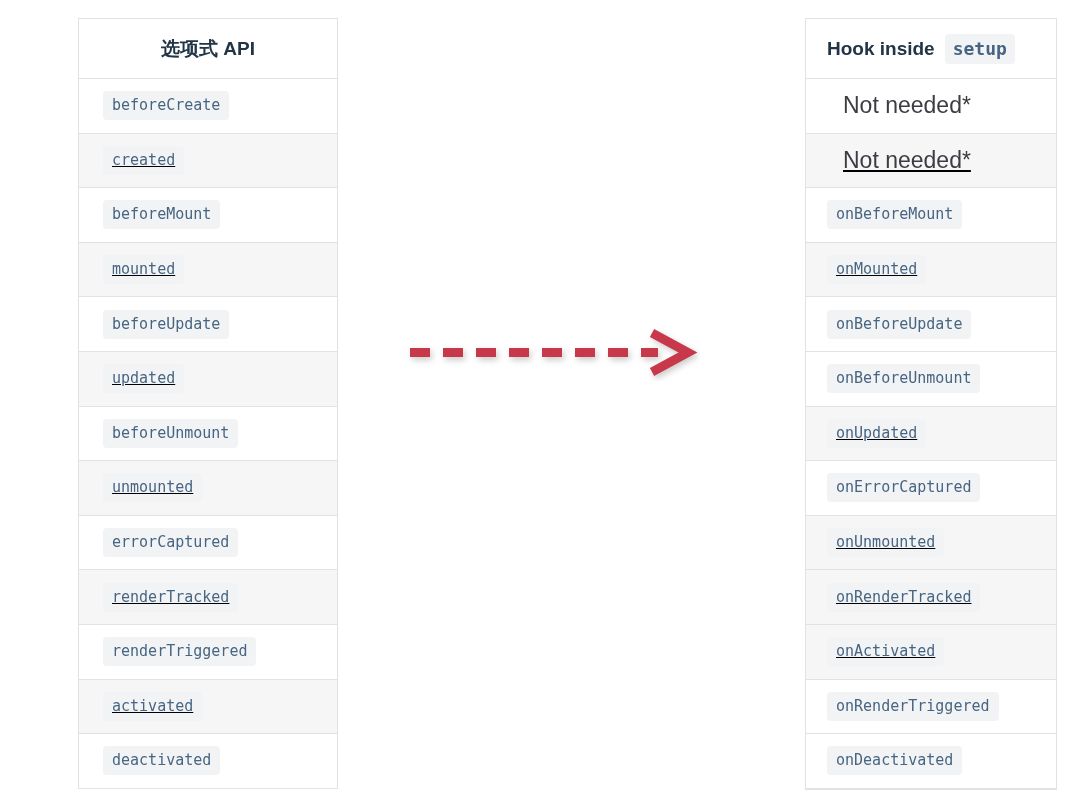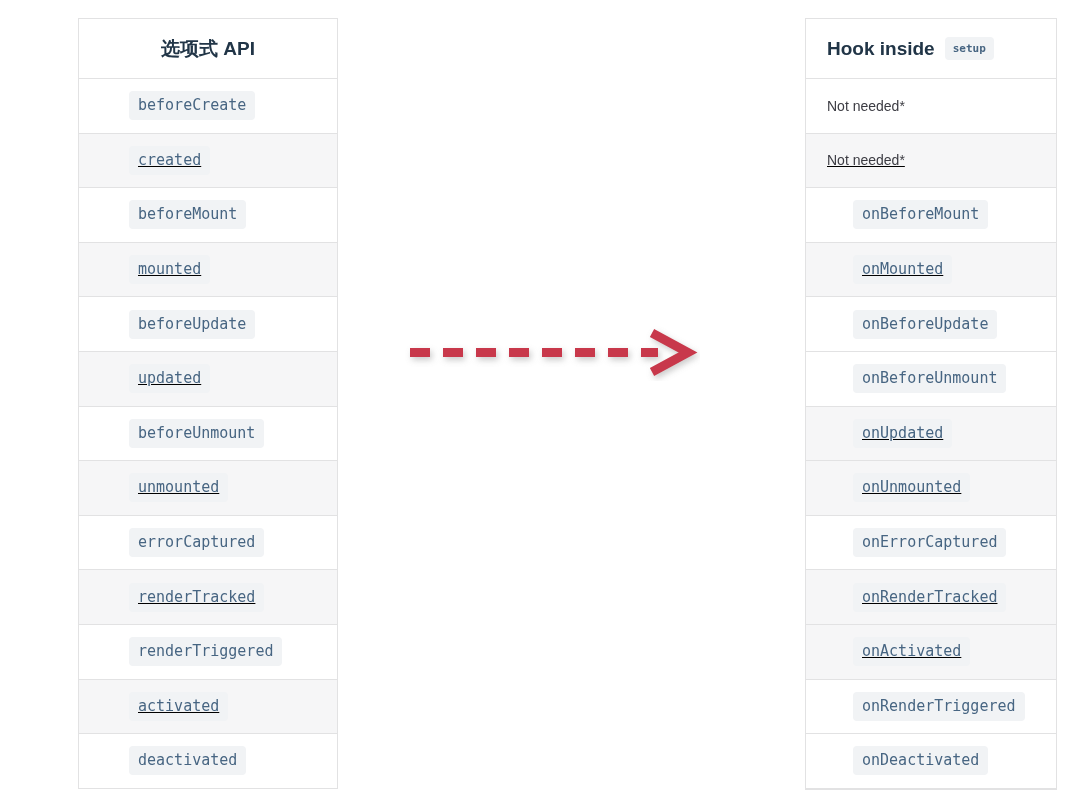--- a/index.html
+++ b/index.html
@@ -82,38 +82,38 @@
     background: #f6f6f7;
     text-decoration: underline;
   }
   .row.plain-row {
     padding-left: 21px;
   }
 
   
   .plain-text {
     color: #3c3c43;
-    font-size: 14px;
+    font-size: 23px;
     font-family: "Liberation Sans", sans-serif;
     white-space: nowrap;
+    margin-left: 16px;
   }
   .code-chip {
     display: inline-block;
     background: #f1f3f5;
     color: #476582;
     font-family: "DejaVu Sans Mono", monospace;
     font-size: 15px;
     line-height: 1;
     padding: 7px 9px;
     border-radius: 4px;
     white-space: nowrap;
-    margin-left: 26px;
   }
   .thead .code-chip {
-    font-size: 11px;
+    font-size: 18px;
     font-weight: bold;
     padding: 6px 8px;
   }
 
   
   #arrow-graphic {
     position: absolute;
     left: 400px;
     top: 325px;
     width: 300px;
@@ -190,25 +190,25 @@
       </div>
       <div class="row">
         <span class="code-chip">onBeforeUpdate</span>
       </div>
       <div class="row">
         <span class="code-chip">onBeforeUnmount</span>
       </div>
       <div class="row stripe">
         <span class="code-chip">onUpdated</span>
       </div>
+      <div class="row">
+        <span class="code-chip">onErrorCaptured</span>
+      </div>
       <div class="row stripe">
         <span class="code-chip">onUnmounted</span>
-      </div>
-      <div class="row">
-        <span class="code-chip">onErrorCaptured</span>
       </div>
       <div class="row stripe">
         <span class="code-chip">onRenderTracked</span>
       </div>
       <div class="row stripe">
         <span class="code-chip">onActivated</span>
       </div>
       <div class="row">
         <span class="code-chip">onRenderTriggered</span>
       </div>

